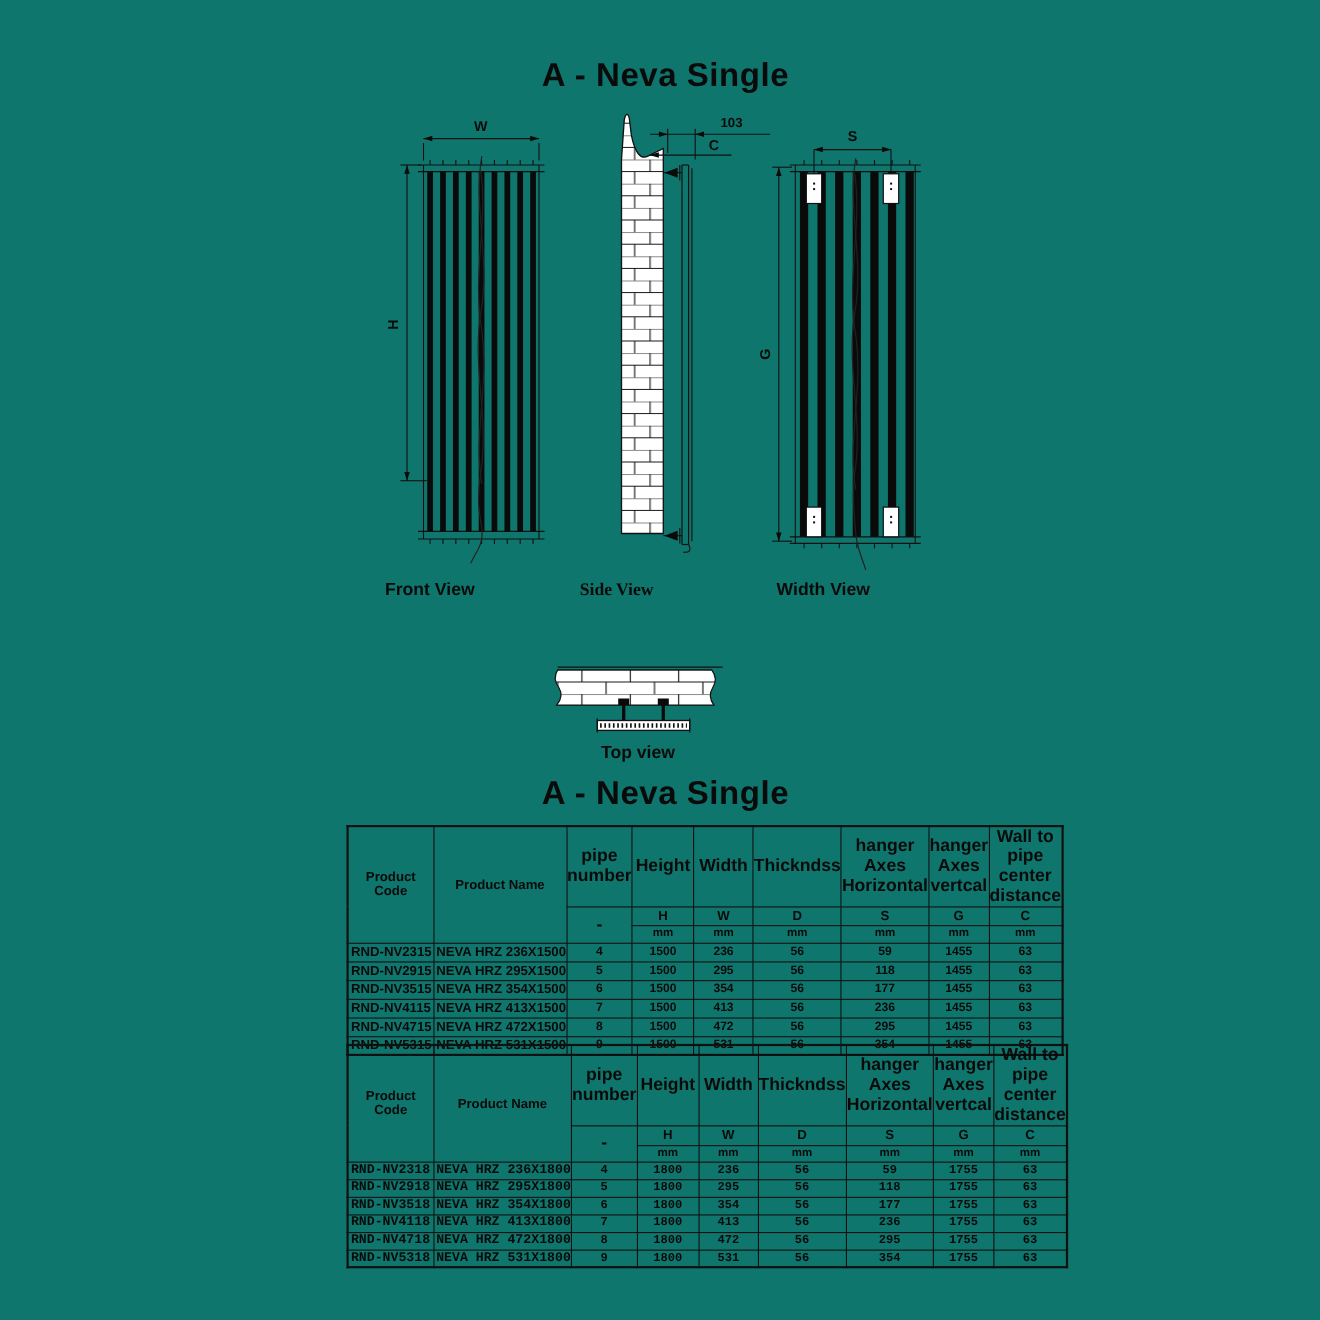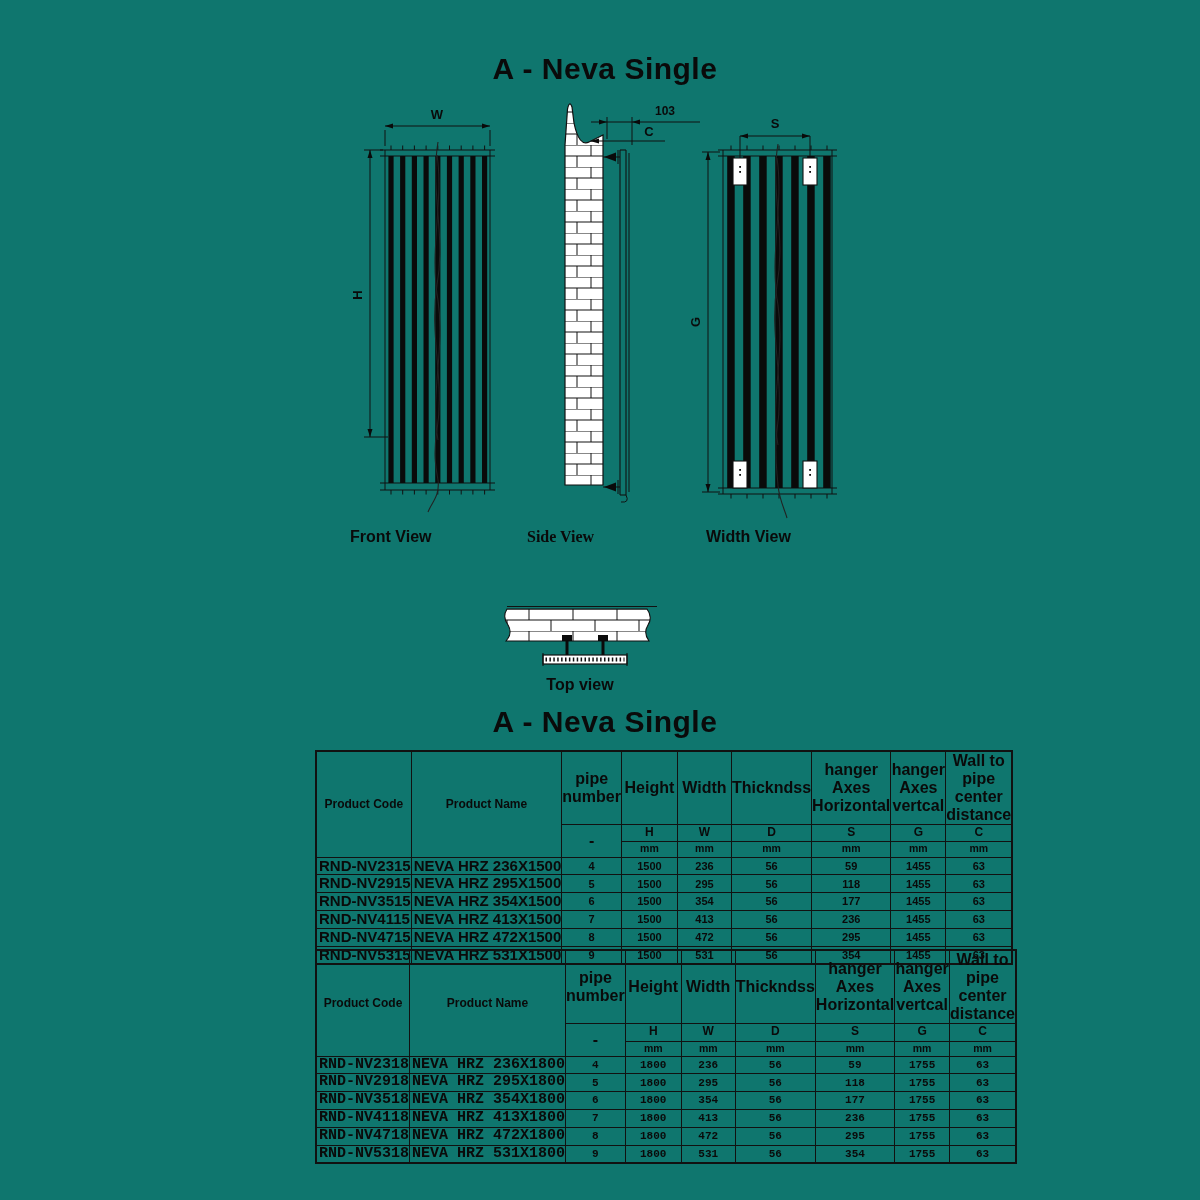--- a/index.html
+++ b/index.html
@@ -18,21 +18,21 @@
   .wavy{stroke:#222;stroke-width:1.1;fill:none;}
   table{position:absolute;border-collapse:collapse;table-layout:fixed;border:2px solid #111;}
   th,td{border:1px solid #111;font-weight:bold;text-align:center;vertical-align:middle;
         padding:0;overflow:hidden;line-height:1.12;color:#0a0a0a;}
   th{font-size:16px;}
   th.big{font-size:12px;}
   th.pre{white-space:pre-line;}
   th.letter{font-size:12px;}
   th.unit{font-size:10.5px;margin-top:12px;}
   td{font-size:11px;white-space:nowrap;}
-  td.lt{text-align:left;padding-left:2px;font-size:15px;}
+  td.lt{text-align:left;padding-left:2px;font-size:12px;}
   #t1 thead tr:nth-child(1){height:60px;}
   #t1 thead tr:nth-child(2){height:17px;}
   #t1 thead tr:nth-child(3){height:16px;}
   #t1 tbody tr{height:17px;}
   #t2 thead tr:nth-child(1){height:50px;}
   #t2 thead tr:nth-child(2){height:18px;}
   #t2 thead tr:nth-child(3){height:15px;}
   #t2 tbody tr{height:16px;font-family:Liberation Mono, monospace;}
 </style>
 </head>

